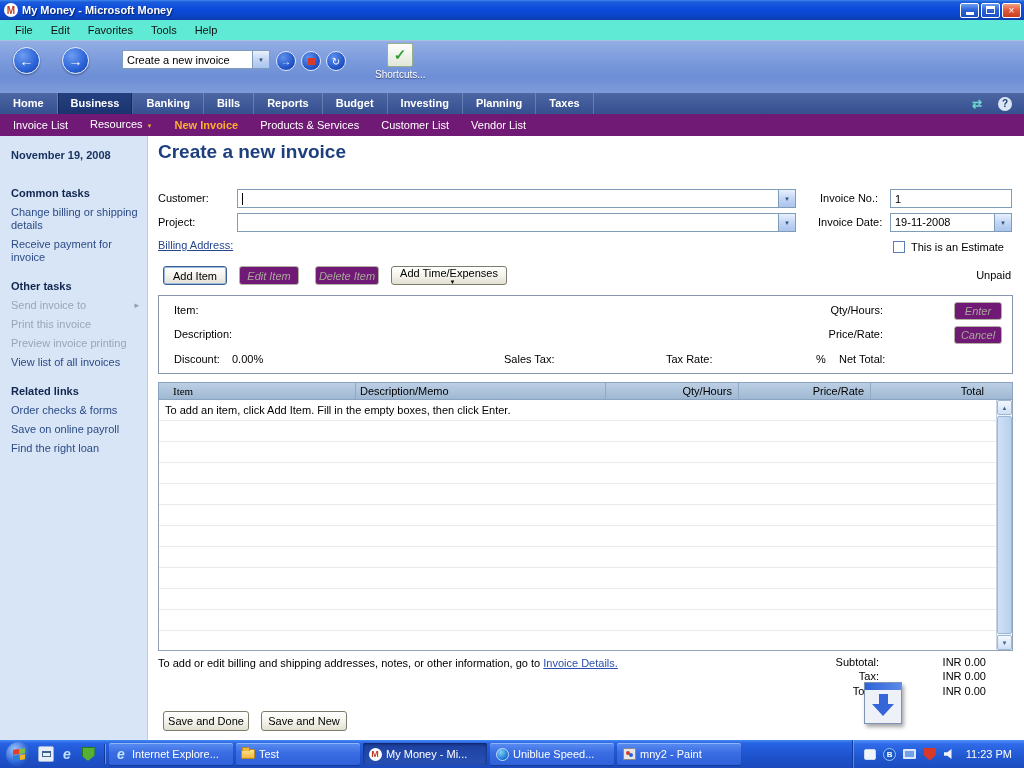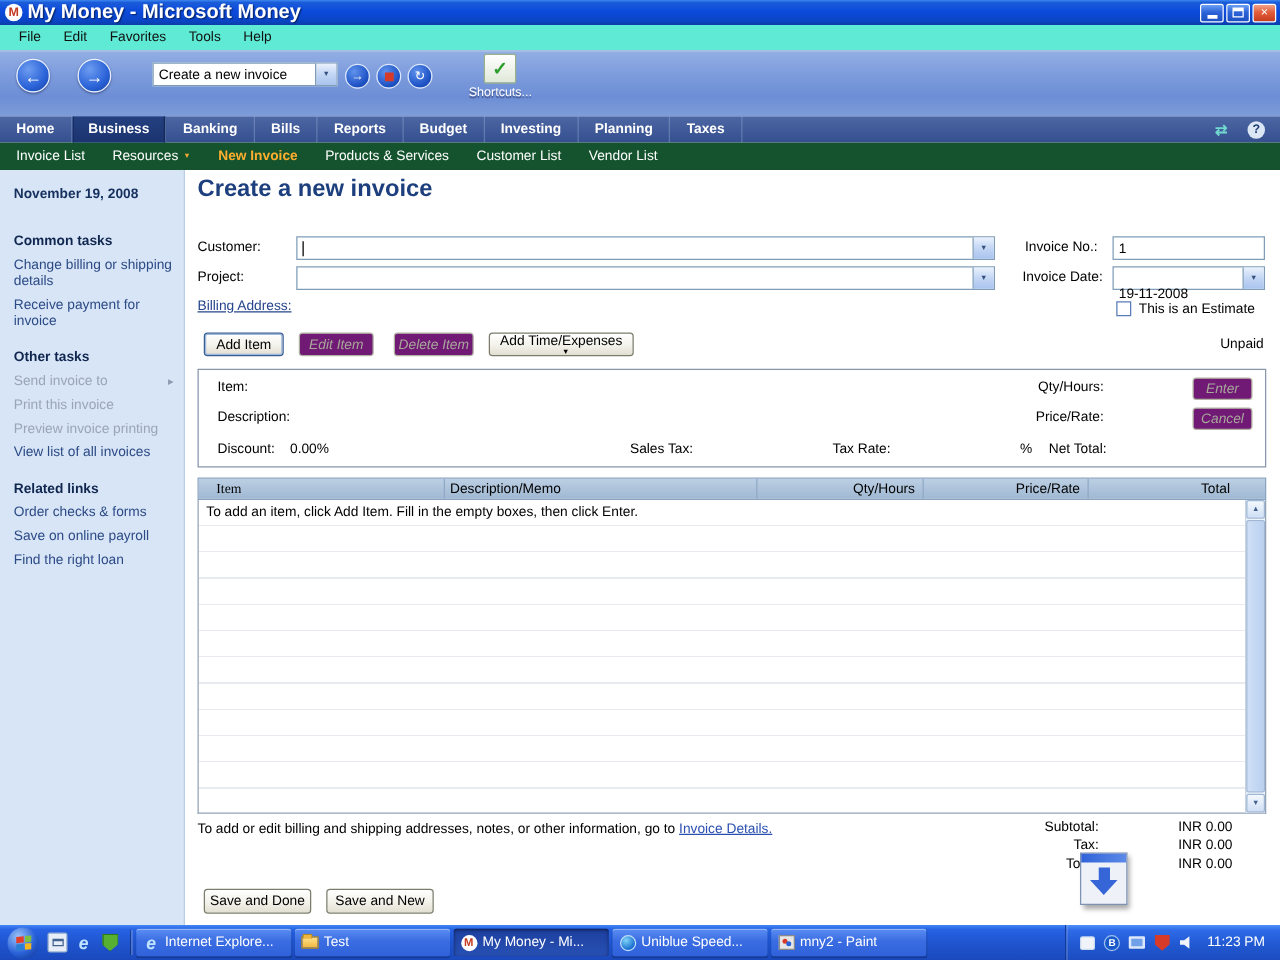--- a/index.html
+++ b/index.html
@@ -5,21 +5,21 @@
   * { margin:0; padding:0; box-sizing:border-box; }
   html,body { width:1024px; height:768px; }
   body { font-family:"Liberation Sans", sans-serif; font-size:11px; background:#000; }
   .window { position:relative; width:1024px; height:768px; overflow:hidden; background:#fff; }
 
   
   .titlebar { height:20px; display:flex; align-items:center; gap:4px; padding:0 3px 0 4px;
     background:linear-gradient(180deg,#3d87f0 0%,#1b5cd9 10%,#0c4adc 45%,#0a44c4 85%,#0c3da8 100%); color:#fff; }
   .app-icon { width:14px; height:14px; border-radius:50%; background:#fff; display:flex; align-items:center; justify-content:center;
     color:#c23b22; font-weight:bold; font-size:10px; flex:none; }
-  .titlebar-title { font-weight:bold; font-size:16px; text-shadow:1px 1px 1px rgba(0,0,0,.5); flex:1; white-space:nowrap; }
+  .titlebar-title { font-weight:bold; font-size:11px; text-shadow:1px 1px 1px rgba(0,0,0,.5); flex:1; white-space:nowrap; }
   .winbtns { display:flex; gap:2px; }
   .winbtn { width:19px; height:15px; border:1px solid #fff; border-radius:2px; display:flex; align-items:center; justify-content:center;
     color:#fff; font-size:10px; background:linear-gradient(180deg,#6ba0f5,#2c63d8 45%,#1c4fc4); cursor:pointer; }
   .winbtn.close { background:linear-gradient(180deg,#f2a186,#e25e3d 45%,#c93c1d); }
   .winbtn.min i { display:block; width:8px; height:3px; background:#fff; margin-top:7px; }
   .winbtn.max i { display:block; width:9px; height:8px; border:1px solid #fff; border-top-width:3px; }
 
   
   .menubar { height:21px; background:#5eead4; display:flex; align-items:center; padding-left:6px;
     border-bottom:1px solid #aabfe0; color:#111; }
@@ -56,42 +56,42 @@
   .tab { padding:0 13px; line-height:21px; color:#fff; font-weight:bold;
     border-right:1px solid rgba(170,190,220,.35); cursor:pointer; white-space:nowrap; }
   .tab.active { background:linear-gradient(180deg,#24407f,#1b3470);
     box-shadow:inset 1px 0 0 #142a5c, inset -1px 0 0 #142a5c; }
   .nav-right { margin-left:auto; display:flex; align-items:center; gap:16px; padding-right:12px; }
   .globe-icon { color:#6fd8cf; font-size:12px; font-weight:bold; cursor:pointer; }
   .help-icon { width:14px; height:14px; border-radius:50%; background:#dbe6f5; color:#223d73; font-weight:bold;
     font-size:10px; display:flex; align-items:center; justify-content:center; cursor:pointer; }
 
   
-  .subnav { height:22px; background:#14532d; display:flex; align-items:center; padding-left:2px; color:#fff; }
+  .subnav { height:22px; background:#701a75; display:flex; align-items:center; padding-left:2px; color:#fff; }
   .subnav-item { padding:0 11px; line-height:22px; cursor:pointer; white-space:nowrap; }
   .subnav-item .caret { font-size:6px; color:#f0a832; margin-left:4px; vertical-align:middle; }
   .subnav-item.active { color:#ffae2f; font-weight:bold; }
 
   
   .content { display:flex; height:604px; }
   .sidebar { width:148px; background:#d7e5f6; padding:13px 6px 0 11px; color:#1c3768; flex:none;
     border-right:1px solid #b9cde6; }
   .sb-date { font-weight:bold; color:#16305e; margin-bottom:26px; }
   .sb-header { font-weight:bold; color:#10264f; margin:16px 0 7px; }
   .sb-header.first { margin-top:0; }
   .sb-link { color:#2c4a86; margin-bottom:6px; line-height:13px; cursor:pointer; }
   .sb-link.disabled { color:#9aa6b5; cursor:default; }
   .sb-link.has-arrow { display:flex; justify-content:space-between; align-items:center; padding-right:2px; }
   .sb-arrow { color:#8e9bb0; font-size:9px; }
 
   .main { flex:1; position:relative; background:#fff; overflow:hidden; }
   .page-title { position:absolute; left:10px; top:5px; font-size:19px; color:#1d3f7e; font-weight:600; }
   .flabel { position:absolute; color:#000; white-space:nowrap; }
   .combo { position:absolute; height:19px; background:#fff; border:1px solid #7f9db9; cursor:text; }
-  .combo .val { position:absolute; left:4px; top:15px; }
+  .combo .val { position:absolute; left:4px; top:2px; }
   .caret-bar { position:absolute; left:4px; top:3px; width:1px; height:12px; background:#000; }
   .field { position:absolute; height:19px; border:1px solid #7f9db9; padding-left:4px; font:inherit; background:#fff; }
   .billing-link { position:absolute; left:10px; top:103px; color:#27458c; text-decoration:underline; cursor:pointer; }
   .checkbox { position:absolute; left:745px; top:105px; width:12px; height:12px; background:#fff;
     border:1px solid #5a7cb8; cursor:pointer; }
   .estimate-label { position:absolute; left:763px; top:105px; }
   .unpaid { position:absolute; right:13px; top:133px; }
 
   .btn { height:19px; padding:0 9px; display:flex; align-items:center; justify-content:center;
     background:linear-gradient(180deg,#ffffff,#f3f2ea 55%,#e2dfd2); border:1px solid #7c7c6c; border-radius:3px;

